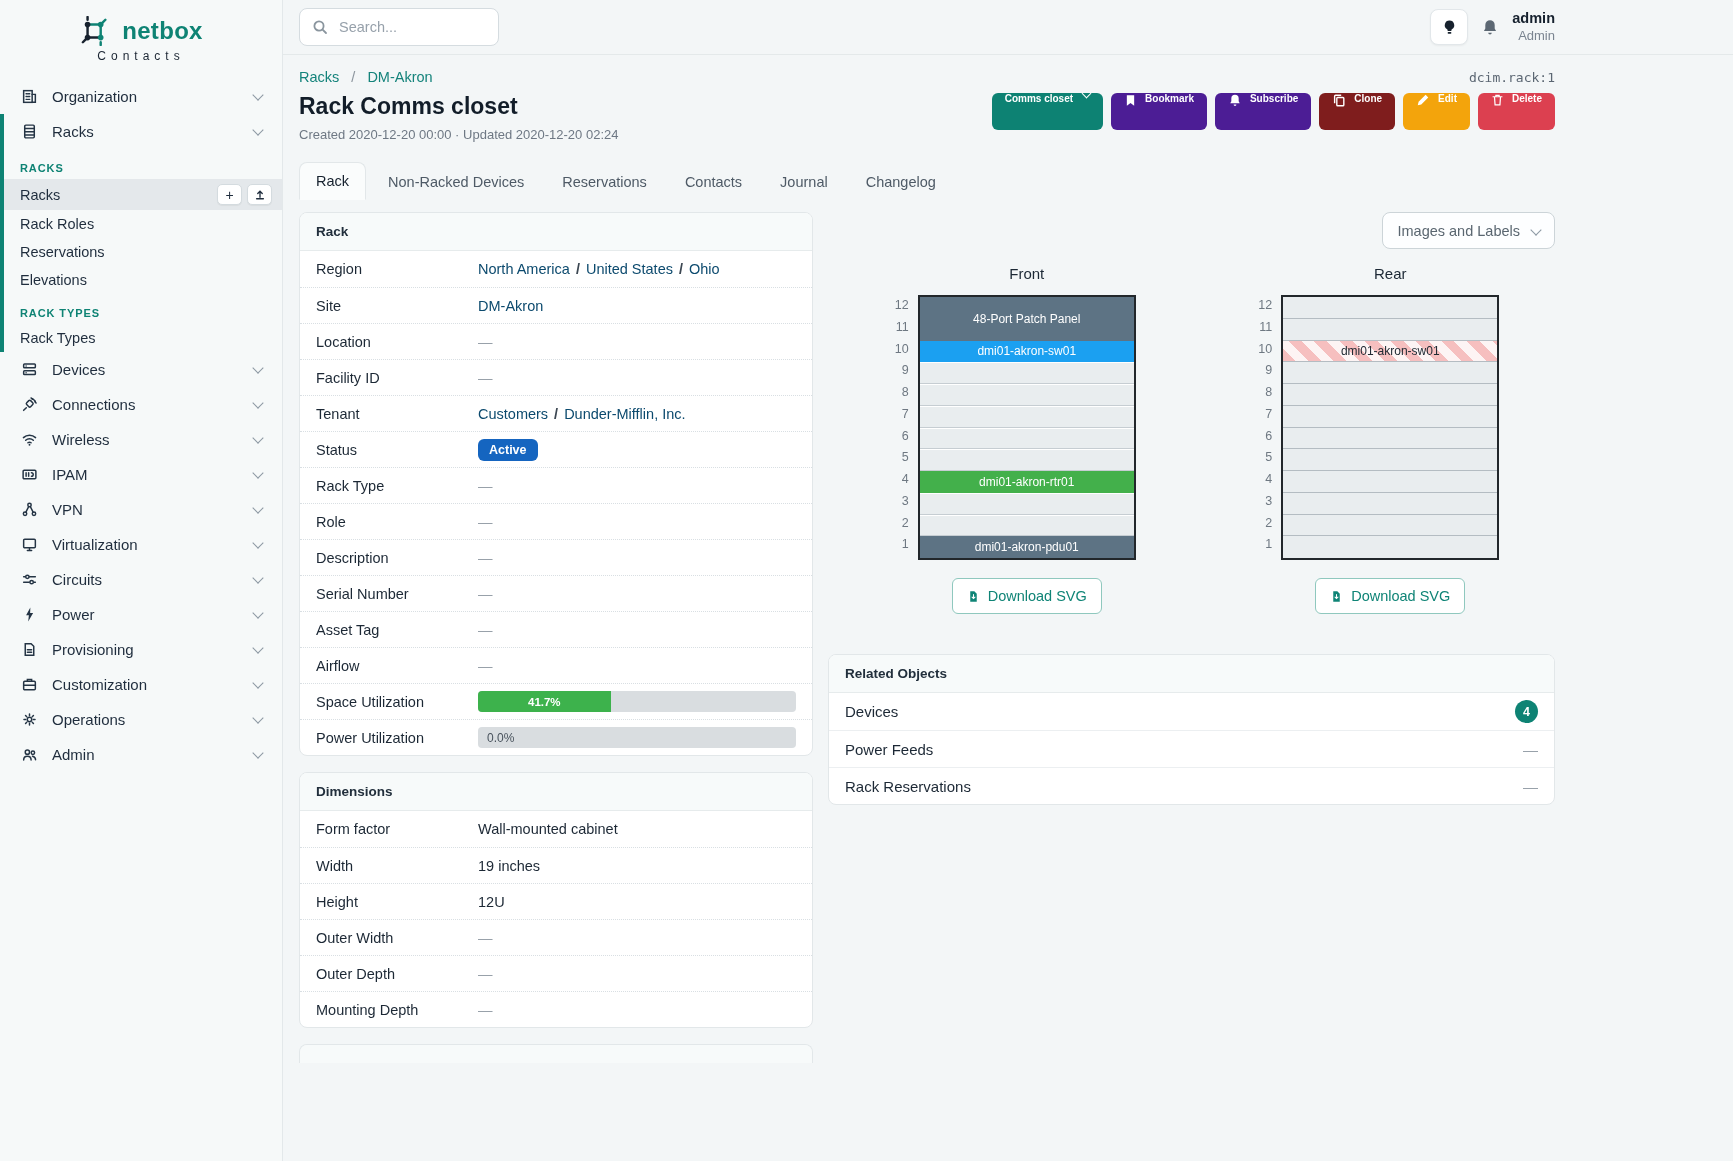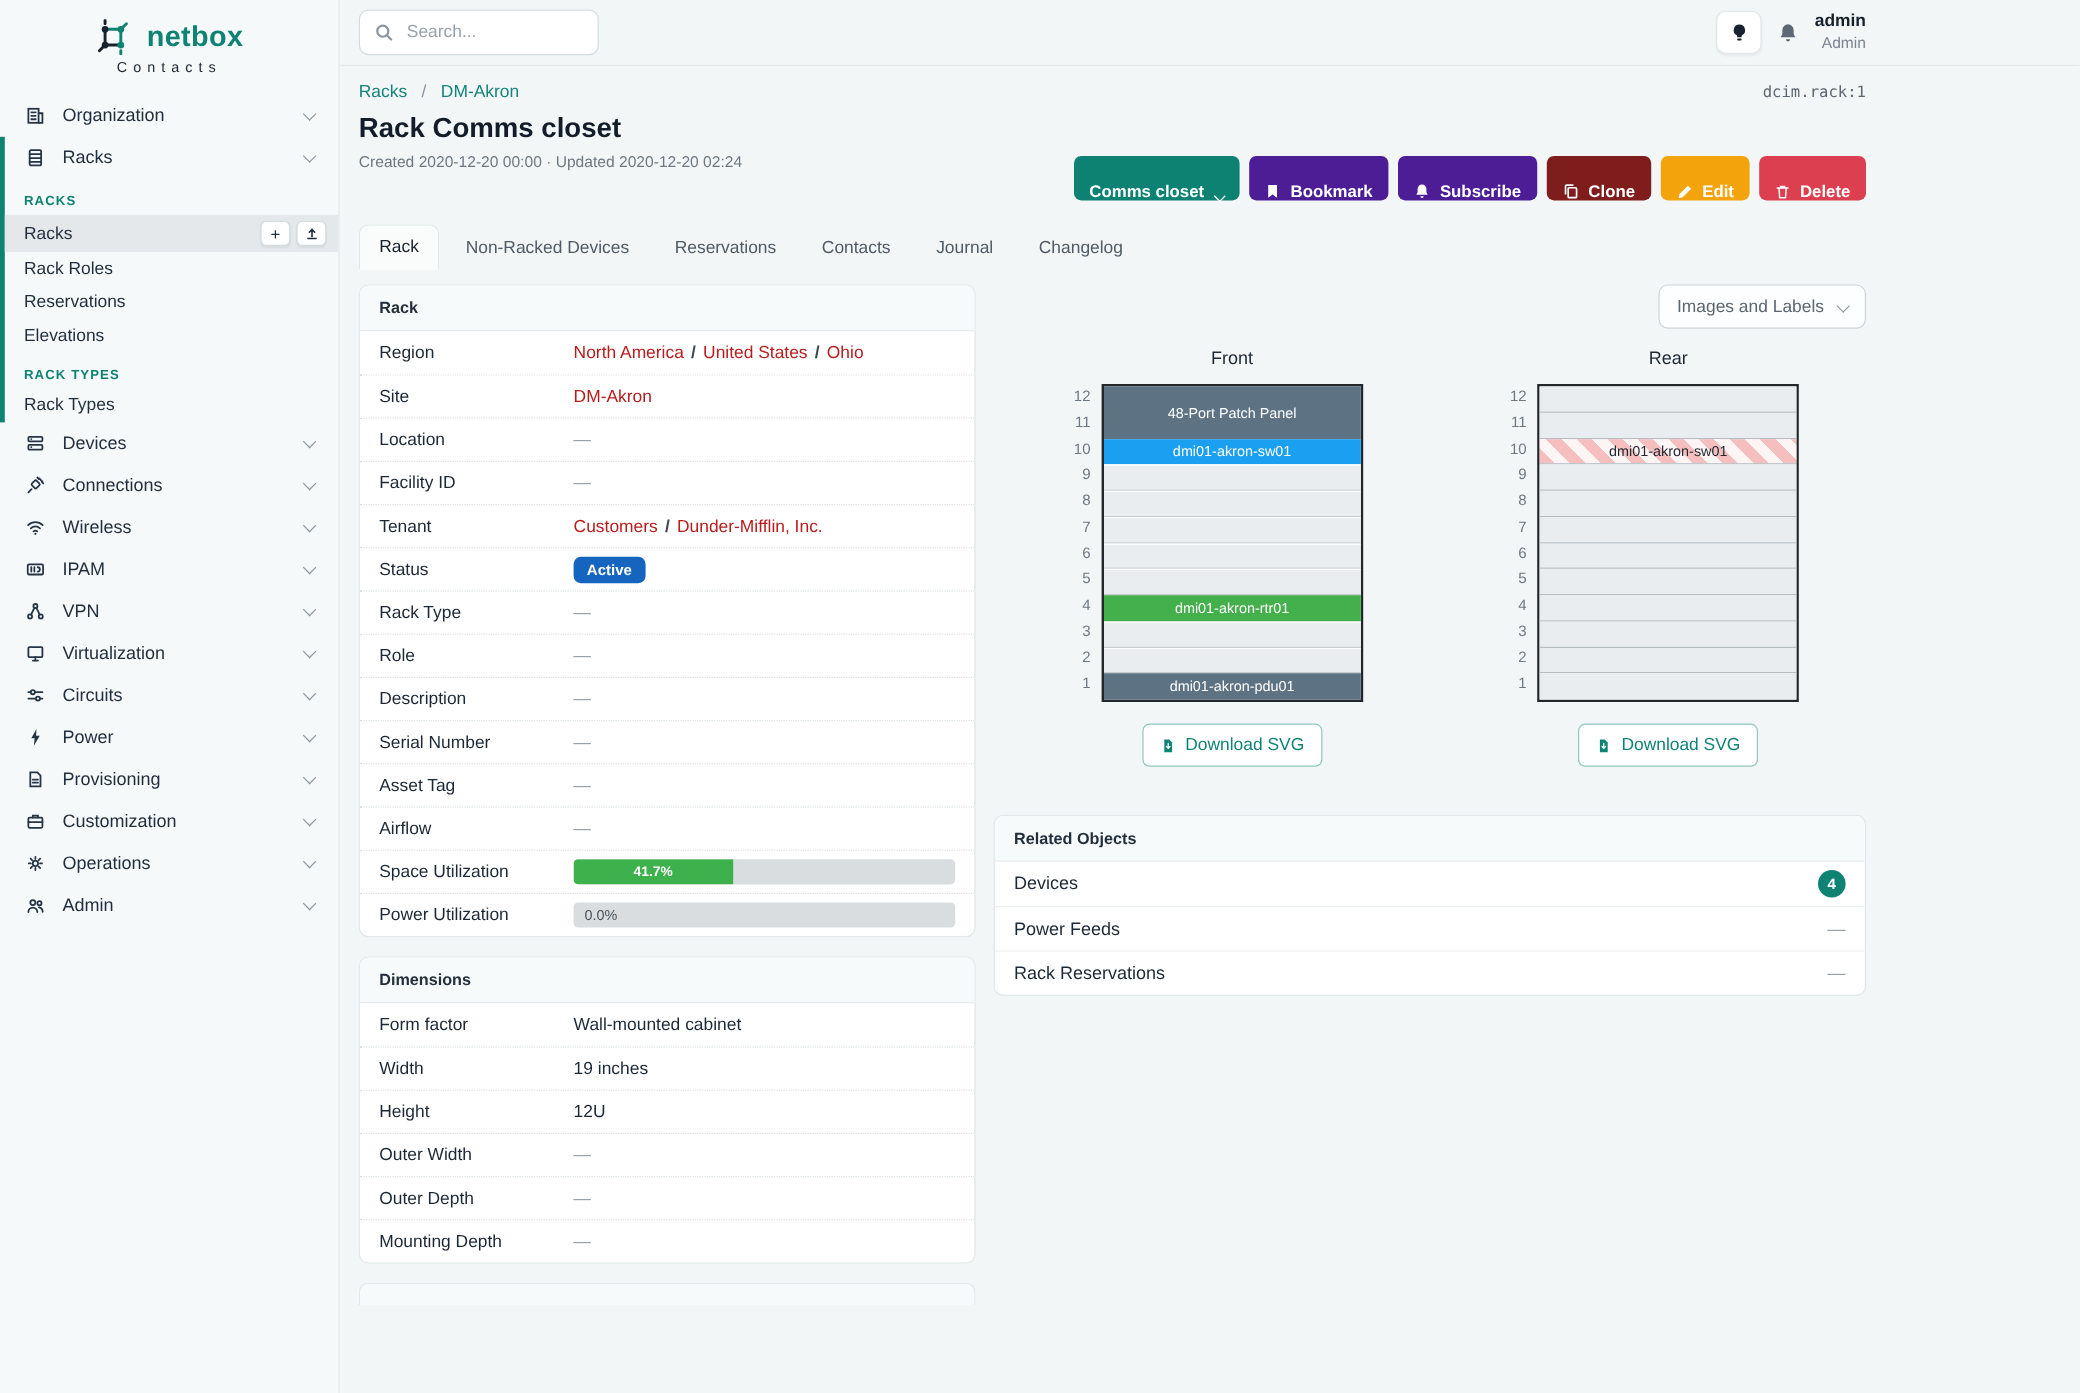--- a/index.html
+++ b/index.html
@@ -41,21 +41,21 @@
   
   .content{padding:14px 178px 0 16px;overflow:hidden;}
   .crumb-row{display:flex;align-items:center;font-size:14.5px;}
   .breadcrumb a{color:#14837b;text-decoration:none;cursor:pointer;}
   .bc-sep{color:#8b949d;margin:0 8px;}
   .object-id{margin-left:auto;font-family:"DejaVu Sans Mono",monospace;font-size:13px;color:#5b6672;}
   .title-row{display:flex;align-items:flex-start;margin-top:8px;}
   h1{margin:0;font-size:23px;font-weight:700;color:#121d29;}
   .meta{font-size:13px;color:#6e7884;margin-top:7px;}
   .actions{margin-left:auto;display:flex;gap:8px;}
-  .btn{display:flex;align-items:flex-end;gap:8px;height:37px;padding:0 13px;border:none;border-radius:6px;color:#fff;font-size:14px;font-weight:600;font-family:inherit;cursor:pointer;white-space:nowrap;margin-top:37px;}
+  .btn{display:flex;align-items:flex-start;gap:8px;height:37px;padding:0 13px;border:none;border-radius:6px;color:#fff;font-size:10px;font-weight:600;font-family:inherit;cursor:pointer;white-space:nowrap;}
   .btn-teal{background:#0d8273;}
   .btn-cyan{background:#4c1d95;}
   .btn-green{background:#7f1d1d;}
   .btn-orange{background:#f3a40c;}
   .btn-red{background:#dc4050;}
   .chev.w{border-color:#fff;width:7px;height:7px;margin-left:2px;}
 
   
   .tabs{display:flex;gap:6px;margin-top:20px;align-items:flex-end;}
   .tab{padding:10px 16px;font-size:14.5px;color:#4e5a66;cursor:pointer;}
@@ -67,21 +67,21 @@
   .col-right{flex:1;min-width:0;}
 
   
   .panel{background:#fff;border:1px solid #e2e7e9;border-radius:8px;overflow:hidden;}
   .panel.mt{margin-top:16px;}
   .panel-h{background:#f7fafa;border-bottom:1px solid #e6ebec;padding:11px 16px;font-size:13.5px;font-weight:700;color:#222f3c;}
   .attr-row{display:flex;align-items:center;padding:4px 16px;min-height:36px;font-size:14.5px;}
   .attr-row + .attr-row{border-top:1px dotted #d9dfe3;}
   .attr-row .th{width:162px;flex:none;color:#1c2835;}
   .attr-row .td{flex:1;display:flex;align-items:center;min-height:22px;}
-  a.link{color:#b91c1c;text-decoration:none;cursor:pointer;}
+  a.link{color:#0c4a6e;text-decoration:none;cursor:pointer;}
   .linksep{color:#3c4752;margin:0 6px;font-weight:600;}
   .dash{color:#98a1aa;}
   .plain{color:#1c2835;}
   .badge-active{background:#1565c0;color:#fff;font-size:12.5px;font-weight:700;padding:4px 11px;border-radius:6px;}
   .progress{flex:1;height:21px;background:#d9dde0;border-radius:4px;overflow:hidden;position:relative;}
   .progress .fill{background:#3db24c;height:100%;display:flex;align-items:center;justify-content:center;color:#fff;font-size:11.5px;font-weight:600;}
   .progress .left-label{position:absolute;left:9px;top:50%;transform:translateY(-50%);color:#49535d;font-size:12px;}
   .partial{height:19px;margin-top:16px;border-radius:8px 8px 0 0;border-bottom:none;}
   .partial .panel-h{height:19px;border-bottom:none;}
 

